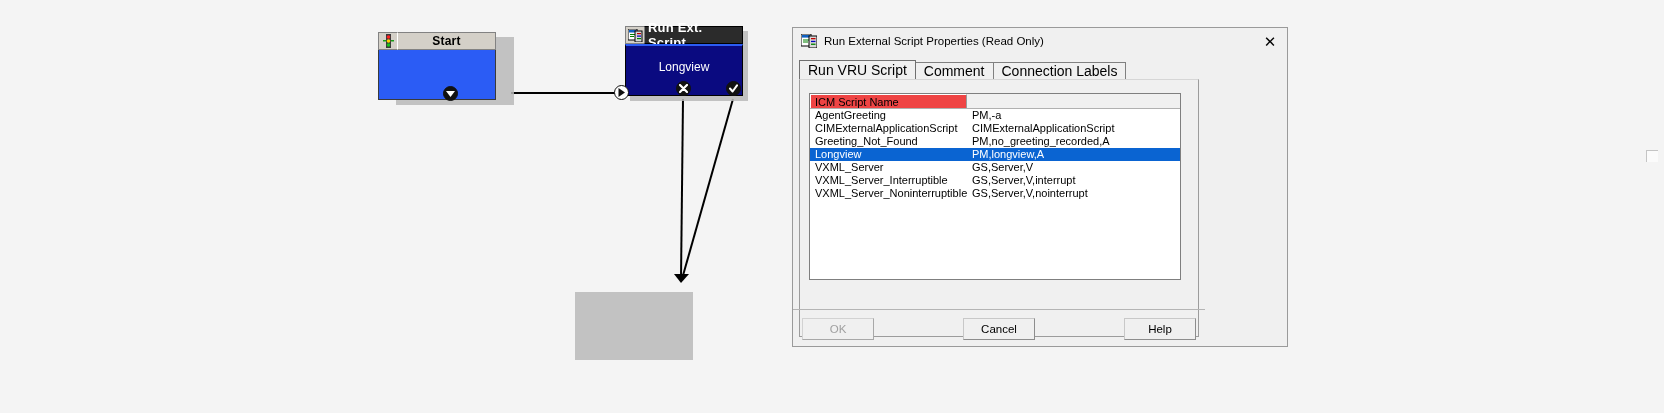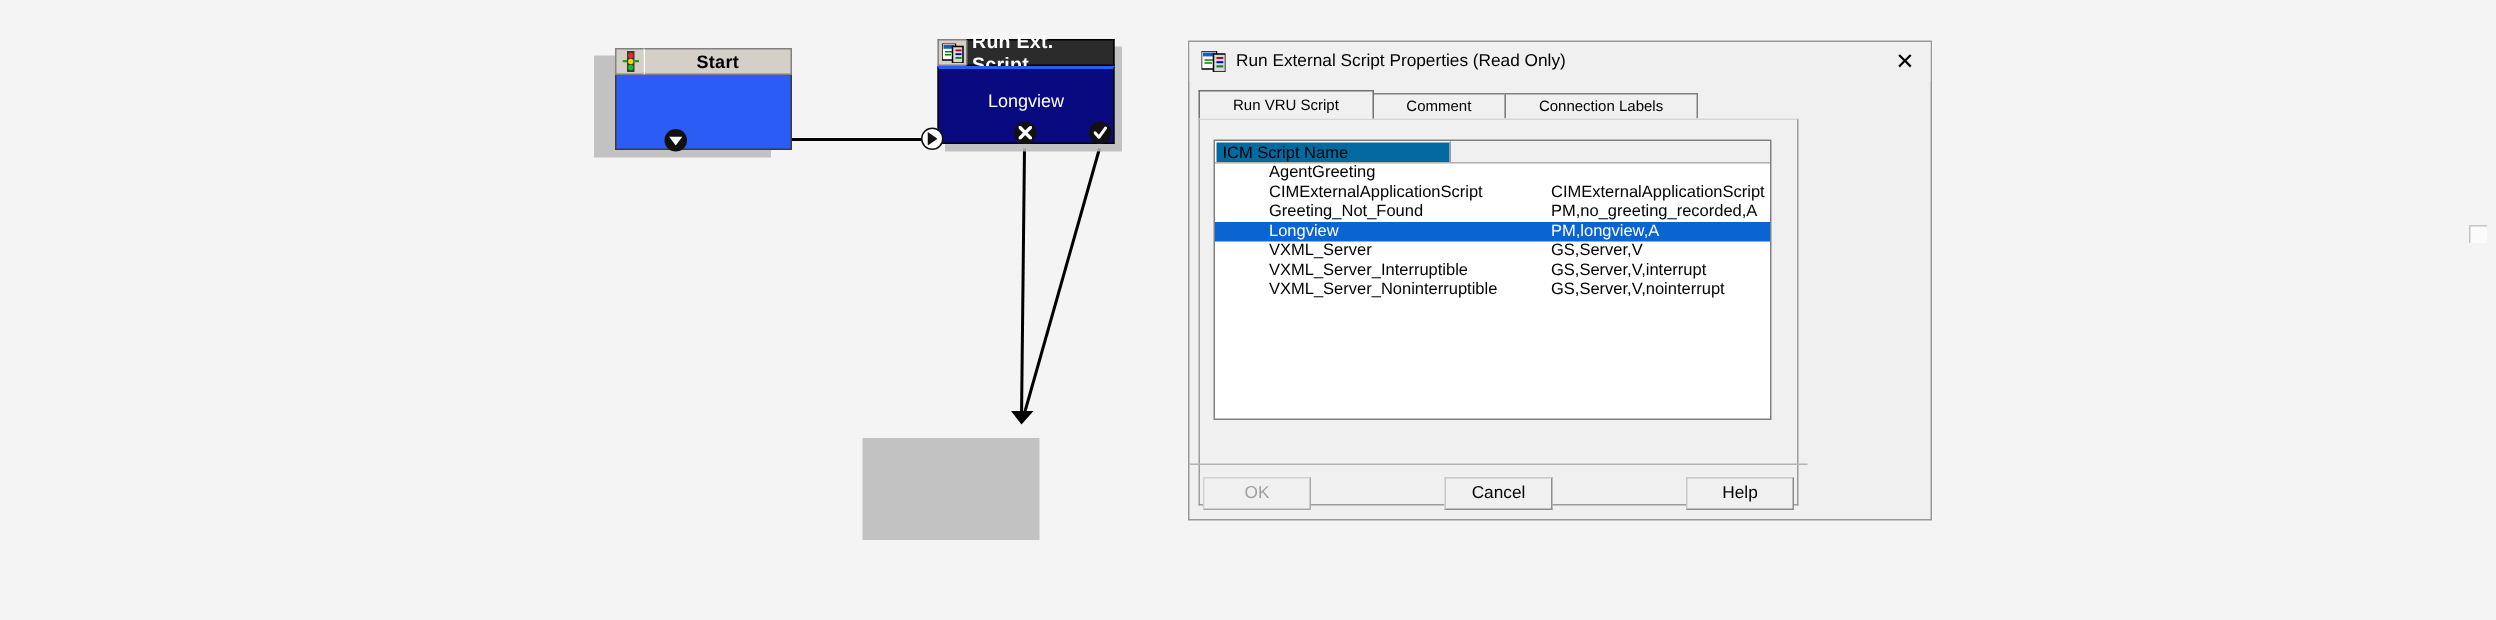--- a/index.html
+++ b/index.html
@@ -170,27 +170,27 @@
     position: absolute;
     left: 6px;
     top: 33px;
     height: 18px;
     display: flex;
     align-items: flex-end;
   }
   .tab {
     box-sizing: border-box;
     height: 17px;
-    padding: 0 22px;
+    padding: 0 8px;
     background: #f0f0f0;
     border: 1px solid #808080;
     border-bottom: none;
     display: flex;
     align-items: center;
-    font-size: 10px;
+    font-size: 14px;
     color: #000;
     margin-right: -1px;
     white-space: nowrap;
   }
   .tab.active {
     height: 19px;
     background: #f0f0f0;
     border-color: #707070;
     font-weight: normal;
     z-index: 2;
@@ -227,21 +227,21 @@
     height: 15px;
     box-sizing: border-box;
     background: #f0f0f0;
     border-bottom: 1px solid #b0b0b0;
   }
   .lh-cell {
     box-sizing: border-box;
     border-right: 1px solid #9a9a9a;
     border-top: 1px solid #ffffff;
     border-left: 1px solid #ffffff;
-    background: #0369a1;
+    background: #ef4444;
     font-size: 11px;
     padding-left: 4px;
     display: flex;
     align-items: center;
     color: #000;
     white-space: nowrap;
   }
   .lh-cell.c1 { width: 157px; }
   .lh-cell.c2 { flex: 1; }
 
@@ -255,21 +255,20 @@
   }
   .lrow.sel {
     background: #0a64d2;
     color: #ffffff;
   }
   .lcell {
     box-sizing: border-box;
     padding-left: 5px;
     white-space: nowrap;
     overflow: hidden;
-    margin-left: 31px;
   }
   .lcell.c1 { width: 157px; }
   .lcell.c2 { flex: 1; }
 
   
   #btn-row {
     position: absolute;
     left: 0;
     top: 281px;
     width: 412px;
@@ -328,21 +327,21 @@
     <path d="M 511 93 L 618 93" stroke="#000" stroke-width="2" fill="none"></path>
 
     <path d="M 683 99 L 681 279" stroke="#000" stroke-width="2" fill="none"></path>
 
     <path d="M 733 99 L 682 279" stroke="#000" stroke-width="2" fill="none"></path>
 
     <path d="M 674 274 L 689 274 L 681 283 Z" fill="#000"></path>
   </svg>
 
   <div class="node-shadow" style="left:396px; top:37px; width:118px; height:68px;"></div>
-  <div class="node" id="node-start" style="left:410px; top:32px; width:118px; height:68px;">
+  <div class="node" id="node-start" style="left:378px; top:32px; width:118px; height:68px;">
     <div class="node-hdr">
       <div class="node-hdr-icon">
         <svg width="11" height="14" viewBox="0 0 11 14">
           <rect x="3" y="0" width="5" height="14" fill="#3a3a3a"></rect>
           <circle cx="5.5" cy="3" r="1.8" fill="#ff2020"></circle>
           <circle cx="5.5" cy="7" r="1.8" fill="#ffd000"></circle>
           <circle cx="5.5" cy="11" r="1.8" fill="#18c018"></circle>
           <rect x="0" y="6" width="3" height="1.5" fill="#18a018"></rect>
           <rect x="8" y="6" width="3" height="1.5" fill="#18a018"></rect>
         </svg>
@@ -425,20 +424,21 @@
 
   <div id="tabpage"></div>
 
   <div id="list-wrap">
     <div id="list-header">
       <div class="lh-cell c1">ICM Script Name</div>
     </div>
     <div id="list-rows">
         <div class="lrow">
           <div class="lcell c1">AgentGreeting</div>
+          <div class="lcell c2">PM,-a</div>
         </div>
         <div class="lrow">
           <div class="lcell c1">CIMExternalApplicationScript</div>
           <div class="lcell c2">CIMExternalApplicationScript</div>
         </div>
         <div class="lrow">
           <div class="lcell c1">Greeting_Not_Found</div>
           <div class="lcell c2">PM,no_greeting_recorded,A</div>
         </div>
         <div class="lrow sel">

